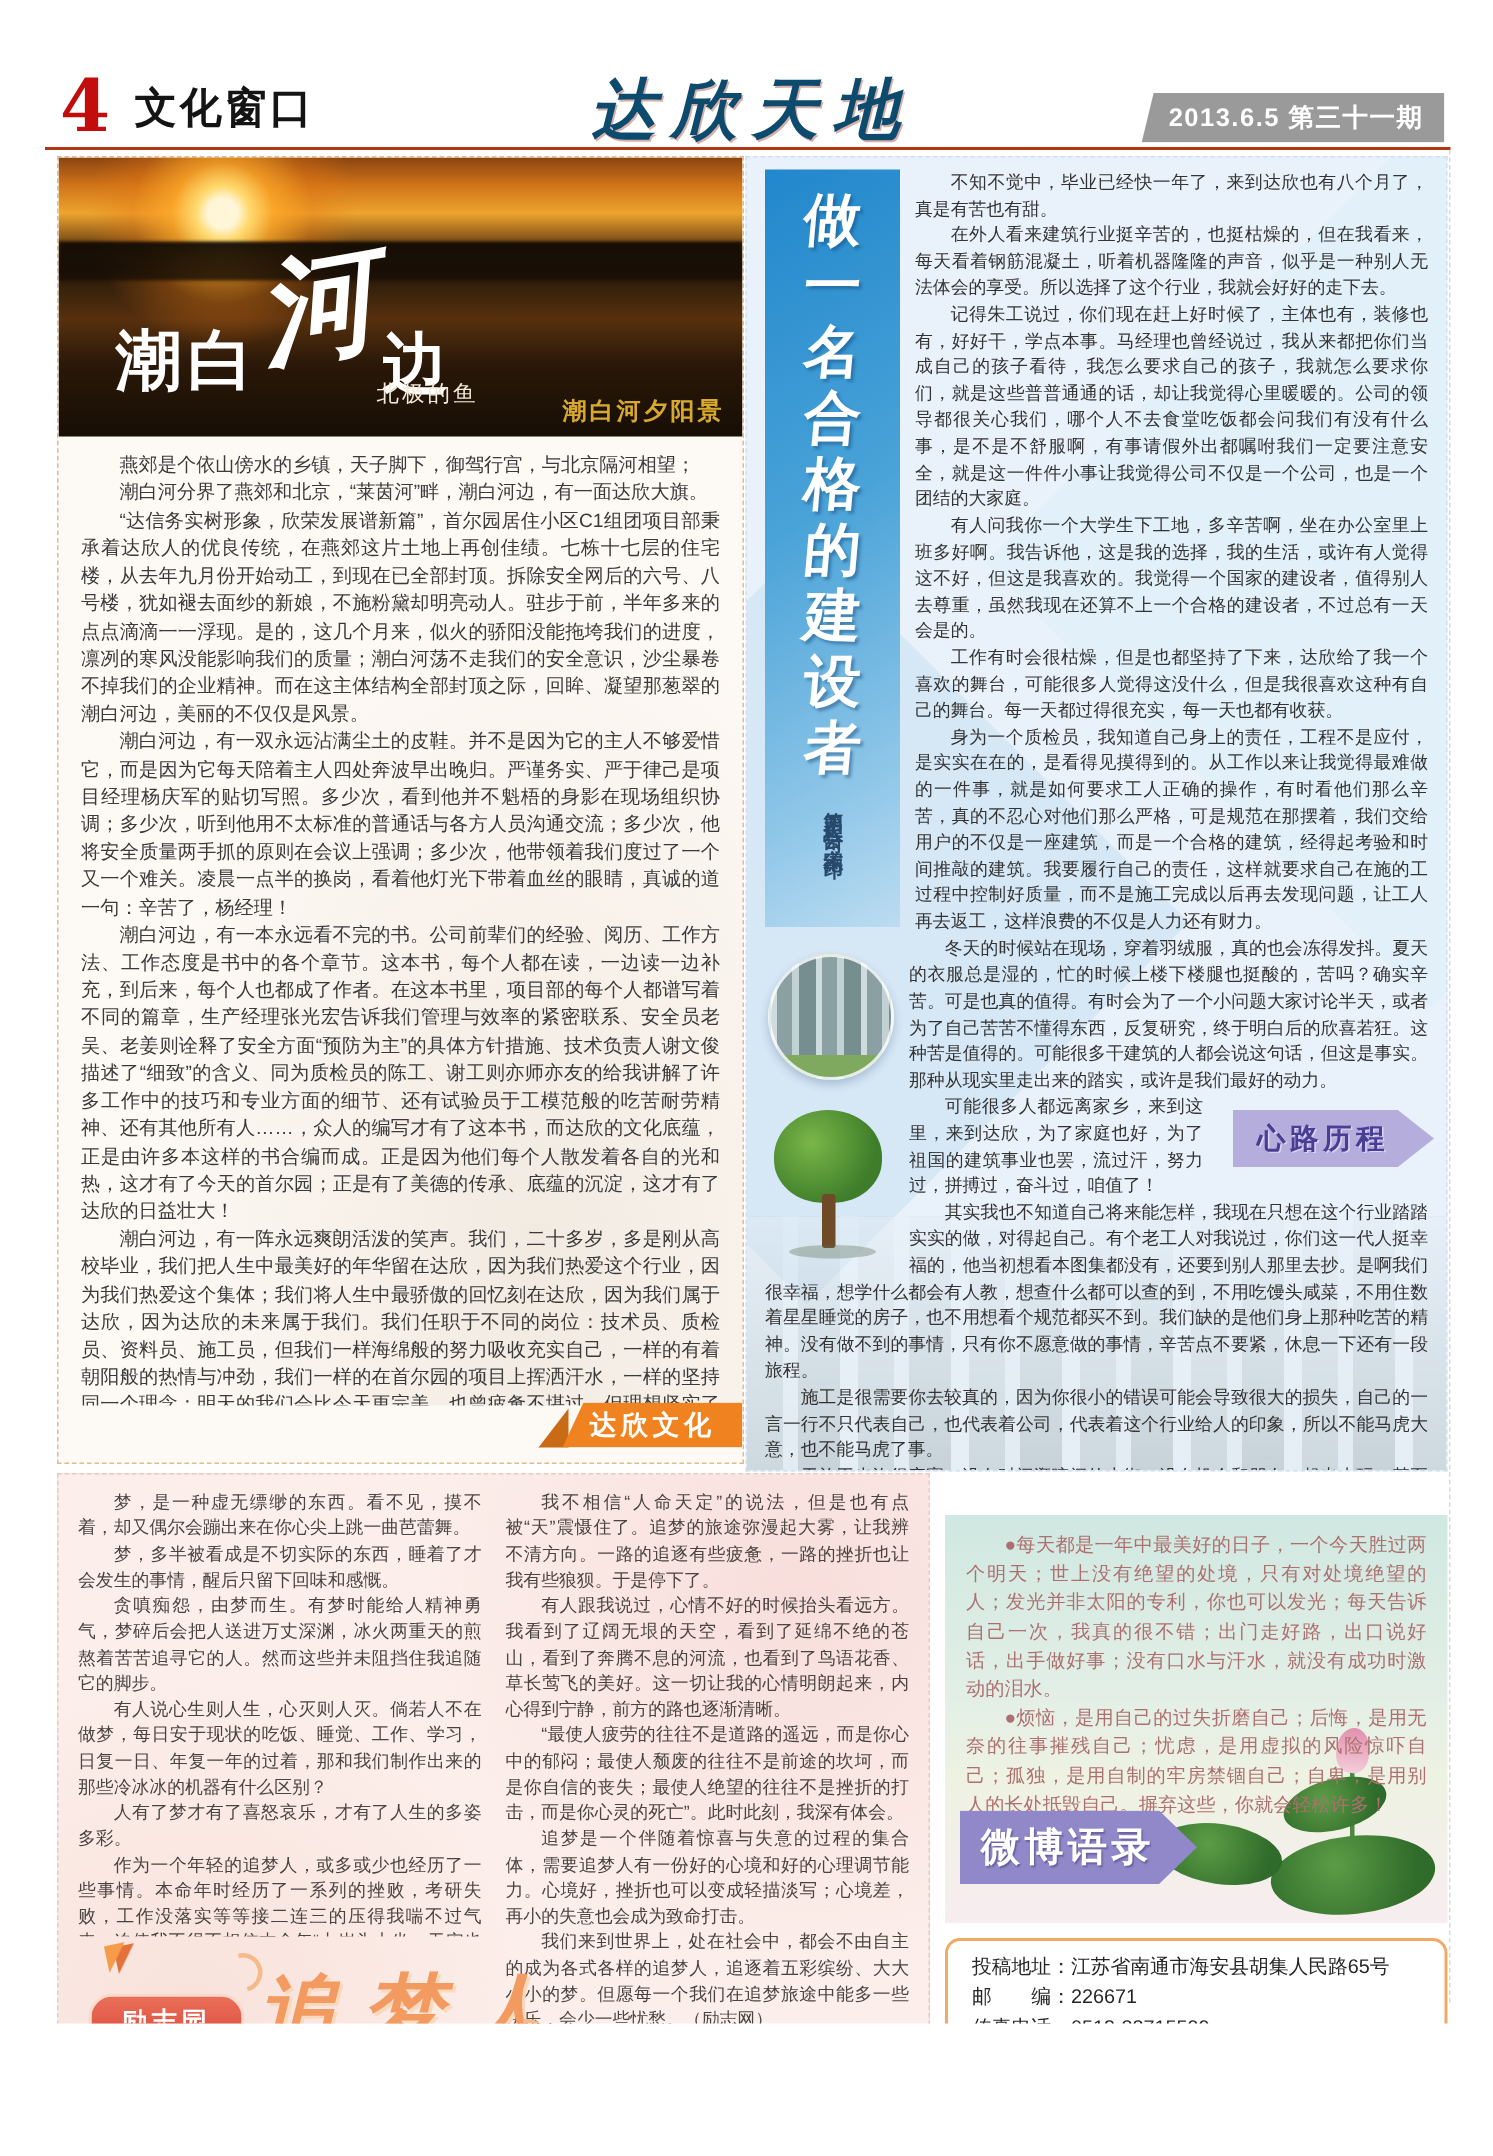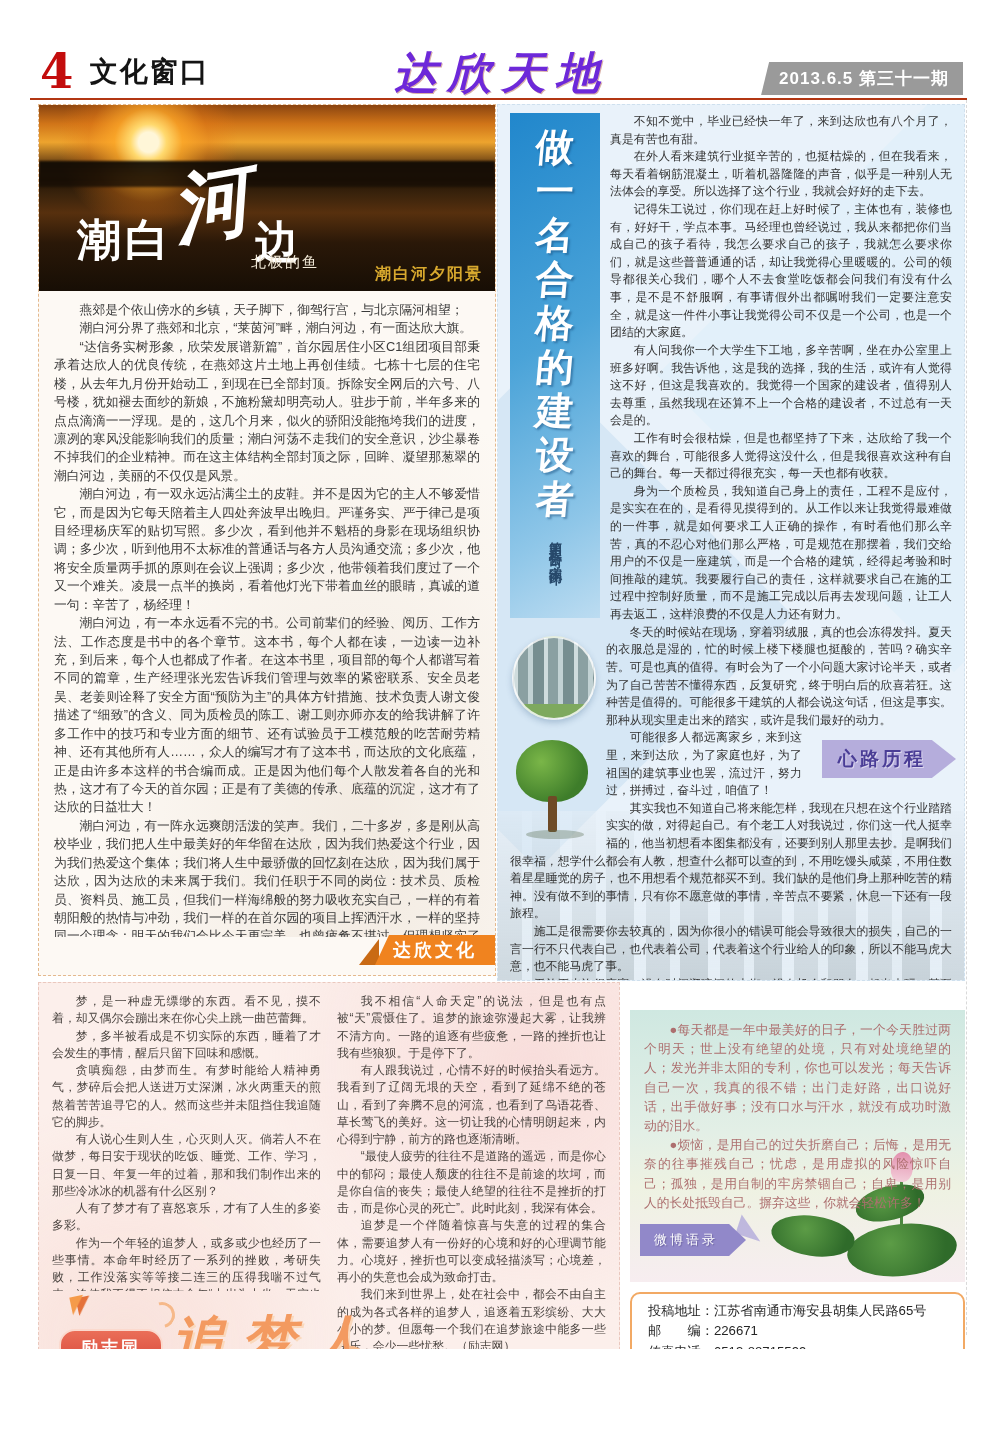--- a/index.html
+++ b/index.html
@@ -9,21 +9,21 @@
     border-right:1px dashed #d9d9d9; pointer-events:none; }
 
   
   .header { position:absolute; top:48px; left:40px; right:32px; height:50px; }
   .page-num { display:inline-block; color:#c30d0d; font-size:48px; font-weight:bold; line-height:46px;
     font-family:"DejaVu Serif", serif; vertical-align:bottom; }
   .section-title { display:inline-block; color:#141414; font-size:28px; font-weight:bold; margin-left:12px;
     vertical-align:bottom; line-height:44px; letter-spacing:2px; }
   .masthead { position:absolute; left:50%; transform:translateX(-50%); top:-4px;
     font-family:"DejaVu Serif", serif; font-style:italic; font-weight:bold;
-    font-size:44px; color:#6d28d9; letter-spacing:10px; text-shadow:1px 1px 0 #d8b0a8; }
+    font-size:44px; color:#0c4a6e; letter-spacing:10px; text-shadow:1px 1px 0 #d8b0a8; }
   .issue-badge { position:absolute; right:0; top:14px; background:#9a9a9a; color:#fff;
     font-size:17px; font-weight:bold; padding:5px 14px 5px 18px;
     clip-path:polygon(8px 0,100% 0,100% 100%,0 100%); letter-spacing:1px; }
   .header-rule { position:absolute; top:98px; left:30px; right:28px; border-top:2px solid #b23613; }
 
   
   .river-box { position:absolute; left:38px; top:104px; width:458px; height:872px;
     border:1px dashed #e4b98e; background:#fdf9f4; overflow:hidden; }
   .river-photo { position:relative; width:100%; height:186px; overflow:hidden;
     background:
@@ -118,21 +118,21 @@
   .weibo-quotes p { text-indent:2em; }
   .lotus { position:absolute; right:0; bottom:0; width:220px; height:120px; z-index:1; }
   .leaf { position:absolute; background:radial-gradient(circle at 40% 35%, #5c9c46, #2f6b2a 75%); border-radius:50%; }
   .leaf1 { width:110px; height:52px; right:8px; bottom:6px; transform:rotate(-6deg); }
   .leaf2 { width:84px; height:40px; right:110px; bottom:26px; transform:rotate(8deg); }
   .leaf3 { width:70px; height:34px; right:40px; bottom:62px; transform:rotate(-14deg); }
   .lotus-stem { position:absolute; right:62px; bottom:30px; width:3px; height:78px; background:#4c8840; }
   .lotus-bud { position:absolute; right:52px; bottom:100px; width:22px; height:30px; border-radius:50% 50% 42% 42%;
     background:linear-gradient(to top,#f3cdd9,#e290ae); transform:rotate(6deg); }
   .weibo-badge { position:absolute; left:10px; bottom:26px; z-index:3; background:#9188c9; color:#fff;
-    font-size:13px; font-weight:normal; letter-spacing:3px; padding:7px 28px 7px 14px;
+    font-size:26px; font-weight:bold; letter-spacing:3px; padding:7px 28px 7px 14px;
     clip-path:polygon(0 0,84% 0,100% 50%,84% 100%,0 100%); text-shadow:1px 1px 1px rgba(70,60,120,.5); }
   .weibo-arrow { position:absolute; left:108px; bottom:44px; z-index:2; width:0; height:0;
     border-left:26px solid #b1aadb; border-top:20px solid transparent; transform:rotate(18deg); opacity:.8; }
 
   
   .contact-box { position:absolute; left:630px; top:1292px; width:335px; height:93px; background:#fff;
     border:2px solid #f2a964; border-radius:10px; padding:7px 12px 0 16px; color:#262626;
     font-size:13.2px; line-height:1.55; }
 
   

